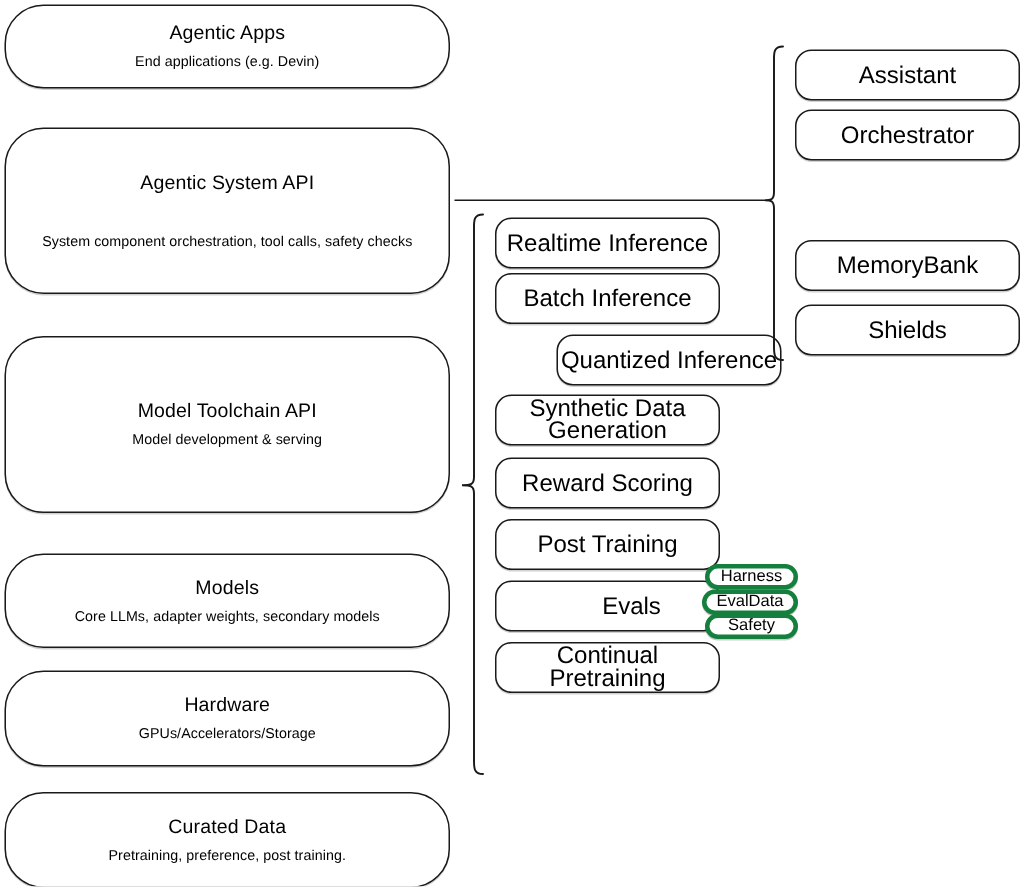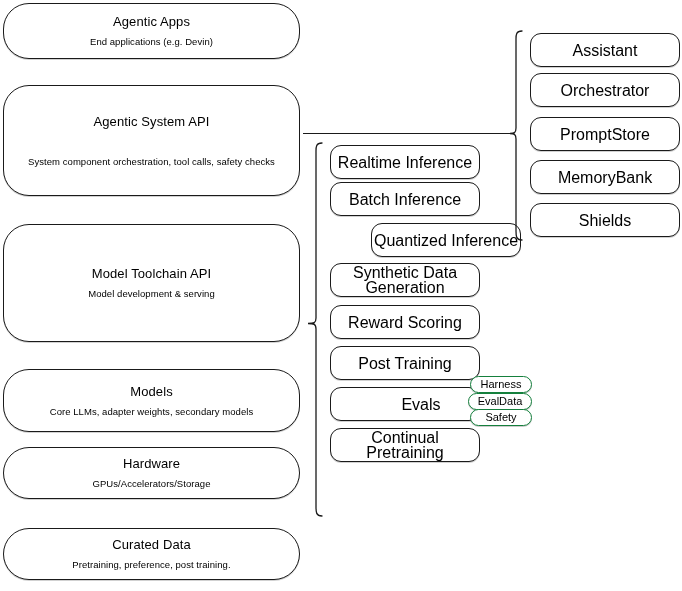--- a/index.html
+++ b/index.html
@@ -60,21 +60,21 @@
   .capsule .title {
     font-size: 16px;
     line-height: 15px;
   }
 
   
   .pill {
     position: absolute;
     box-sizing: border-box;
     background: #ffffff;
-    border: 1px solid #15803d;
+    border: 3px solid #15803d;
     border-radius: 10px;
     height: 17px;
     display: flex;
     align-items: center;
     justify-content: center;
     font-size: 11px;
     line-height: 13px;
     color: #000000;
     z-index: 5;
     box-shadow: 0 1px 0 rgba(0,0,0,0.2);
@@ -114,46 +114,43 @@
   <div class="node layer" style="left:3px; top:224px; width:297px; height:118px;">
     <div class="title">Model Toolchain API</div>
     <div class="subtitle">Model development &amp; serving</div>
   </div>
 
   <div class="node layer" style="left:3px; top:369px; width:297px; height:63px;">
     <div class="title">Models</div>
     <div class="subtitle">Core LLMs, adapter weights, secondary models</div>
   </div>
 
-  <div class="node layer" style="left:3px; top:447px; width:297px; height:52px;">
+  <div class="node layer" style="left:3px; top:447px; width:297px; height:64px;">
     <div class="title">Hardware</div>
     <div class="subtitle">GPUs/Accelerators/Storage</div>
   </div>
 
-  <div class="node layer" style="left:3px; top:528px; width:297px; height:52px;">
+  <div class="node layer" style="left:3px; top:528px; width:297px; height:64px;">
     <div class="title">Curated Data</div>
     <div class="subtitle">Pretraining, preference, post training.</div>
   </div>
 
   <div class="hline" style="left:303px; top:133px; width:207px;"></div>
 
   <div class="connector" style="left:508px; top:30px; width:16px; height:212px;">
     <svg width="16" height="212" viewBox="0 0 16 212">
       <path d="M14 1 C8 1 8 5 8 9 L8 98 C8 103 6 103.5 2 103.5 C6 103.5 8 104 8 109 L8 201 C8 206 8 210 14 210" fill="none" stroke="#1a1a1a" stroke-width="1.3" stroke-linecap="round"></path>
     </svg>
   </div>
 
   <div class="node capsule" style="left:530px; top:33px; width:150px;">
     <div class="title">Assistant</div>
   </div>
   <div class="node capsule" style="left:530px; top:73px; width:150px;">
     <div class="title">Orchestrator</div>
-  </div>
-  <div class="node capsule" style="left:530px; top:117px; width:150px;">
-    <div class="title">PromptStore</div>
   </div>
   <div class="node capsule" style="left:530px; top:160px; width:150px;">
     <div class="title">MemoryBank</div>
   </div>
   <div class="node capsule" style="left:530px; top:203px; width:150px;">
     <div class="title">Shields</div>
   </div>
 
   <div class="connector" style="left:306px; top:142px; width:18px; height:375px;">
     <svg width="18" height="375" viewBox="0 0 18 375">

